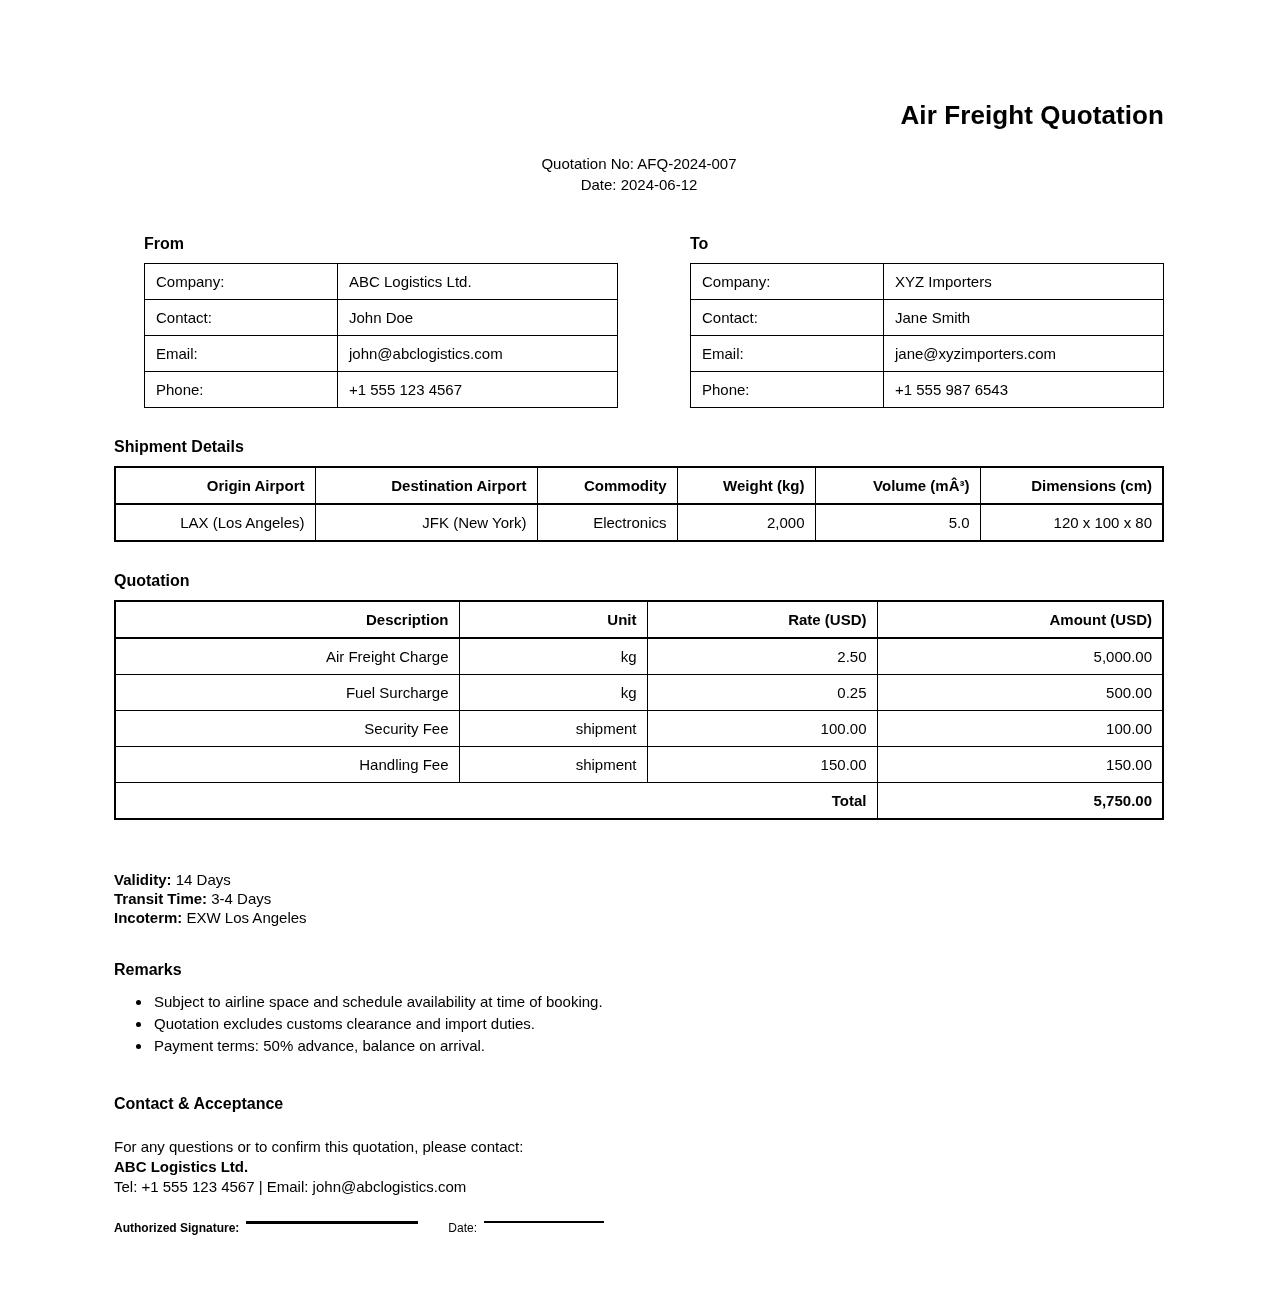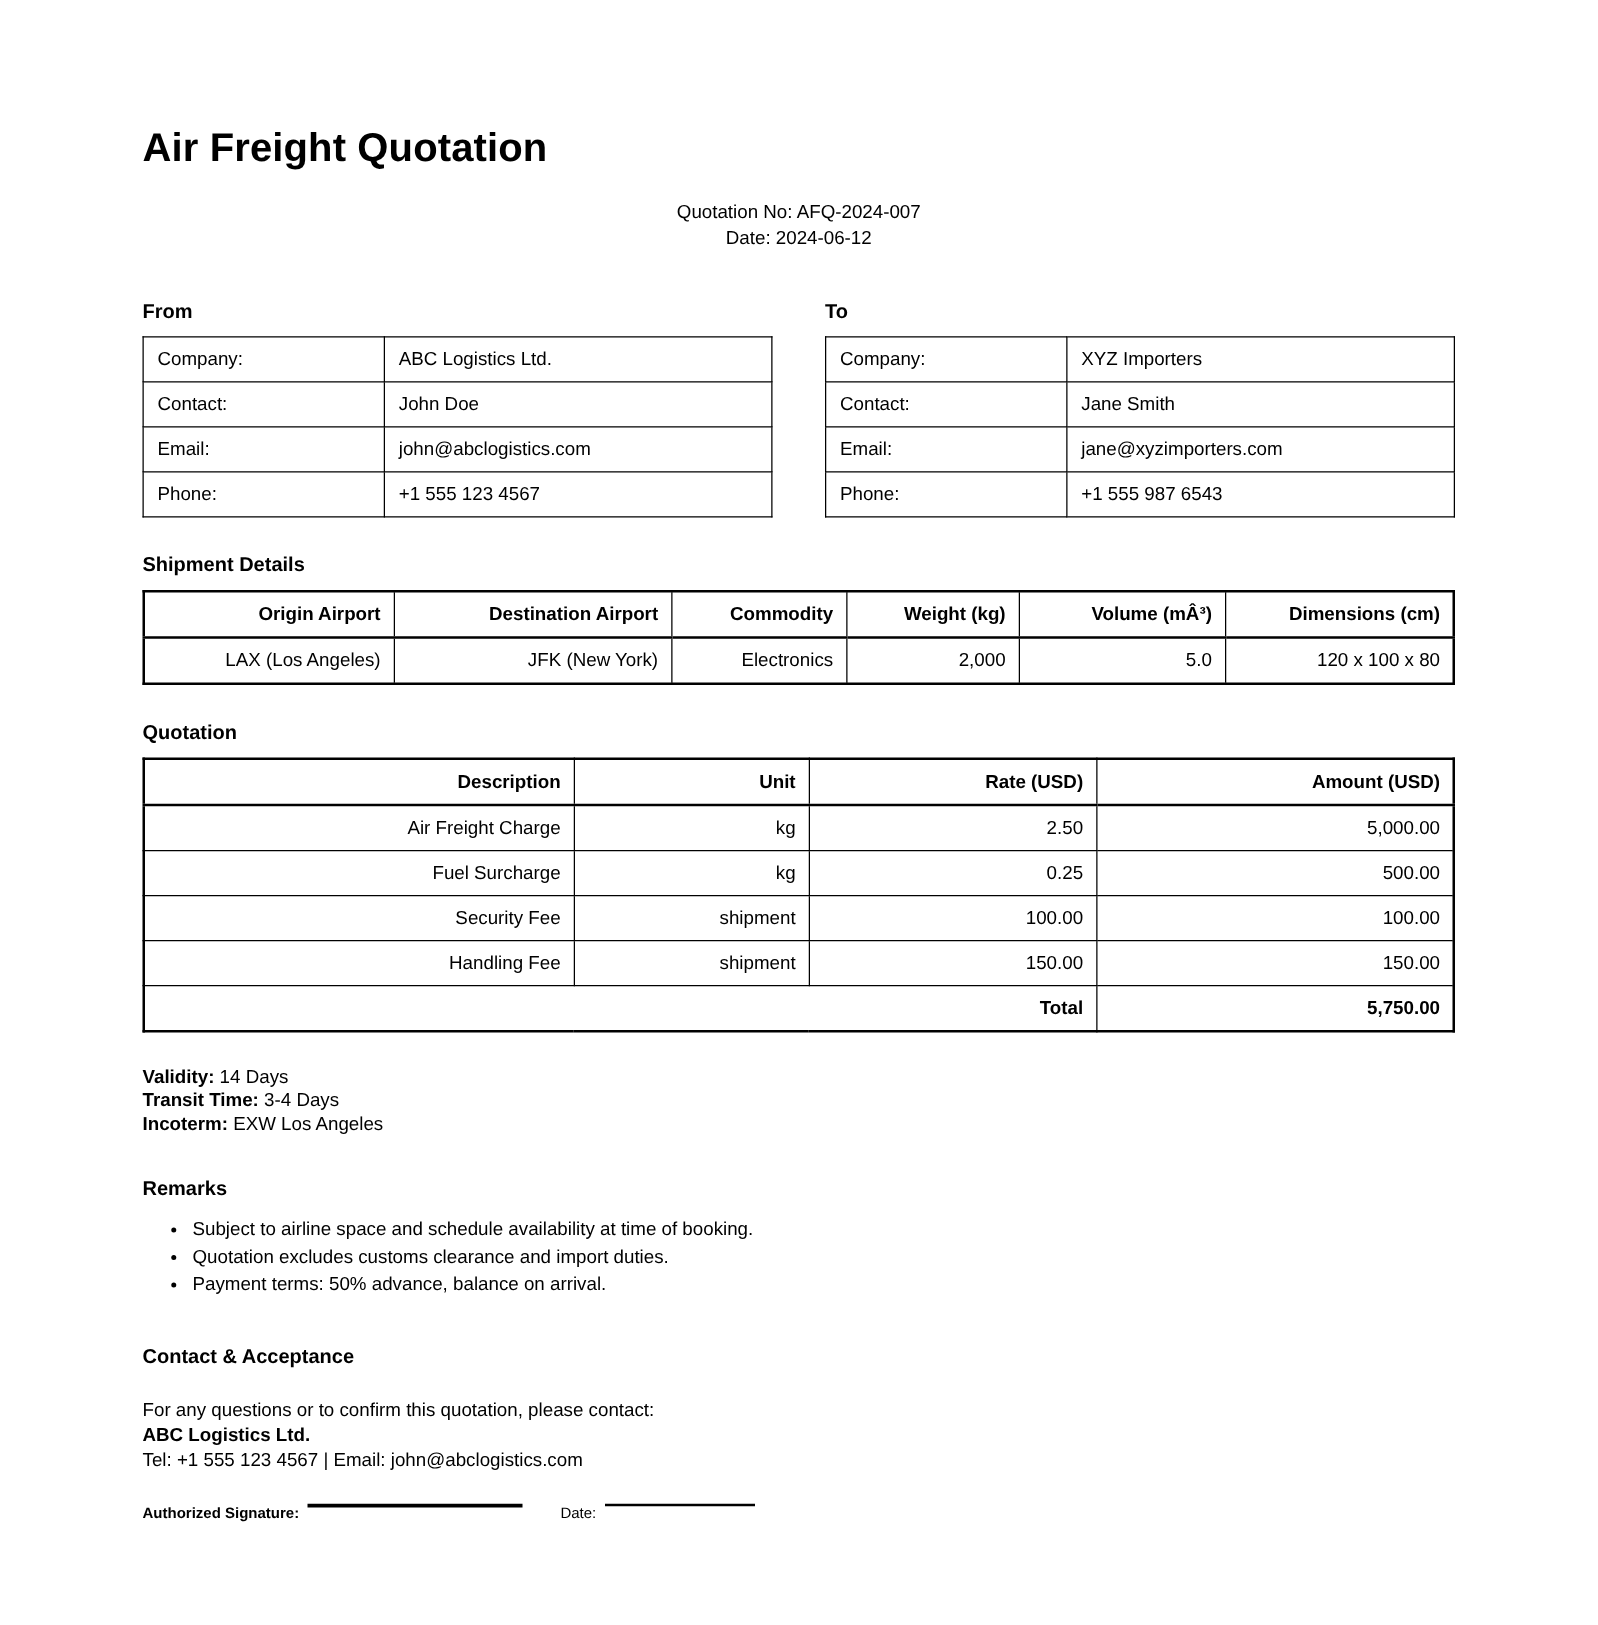--- a/index.html
+++ b/index.html
@@ -19,22 +19,22 @@
     width: 1278px;
     height: 1300px;
     box-sizing: border-box;
     padding: 0 114px;
   }
 
   
   .doc-title {
     margin: 0;
     padding-top: 100px;
-    text-align: left;
-    font-size: 32px;
+    text-align: right;
+    font-size: 26px;
     font-weight: bold;
     letter-spacing: 0.1px;
   }
   .doc-meta {
     margin: 0;
     padding-top: 22px;
     text-align: center;
     font-size: 15px;
     line-height: 21px;
   }
@@ -48,20 +48,21 @@
 
   
   .parties {
     display: flex;
     gap: 42px;
     padding-top: 40px;
   }
   .party {
     flex: 1 1 0;
     min-width: 0;
+    margin-left: 30px;
   }
   table {
     border-collapse: collapse;
     width: 100%;
     table-layout: fixed;
   }
   .party table {
     border: 1px solid #000;
   }
   .party td {
@@ -108,20 +109,21 @@
   td.total-label {
     text-align: right;
     border-right: 1px solid #000;
   }
 
   
   .terms {
     padding-top: 26px;
     font-size: 15px;
     line-height: 19px;
+    margin-top: 24px;
   }
   .terms .k { font-weight: bold; }
 
   
   .remarks-wrap { padding-top: 34px; }
   .remarks-list {
     margin: 12px 0 0 0;
     padding-left: 38px;
     font-size: 15px;
     line-height: 22px;

